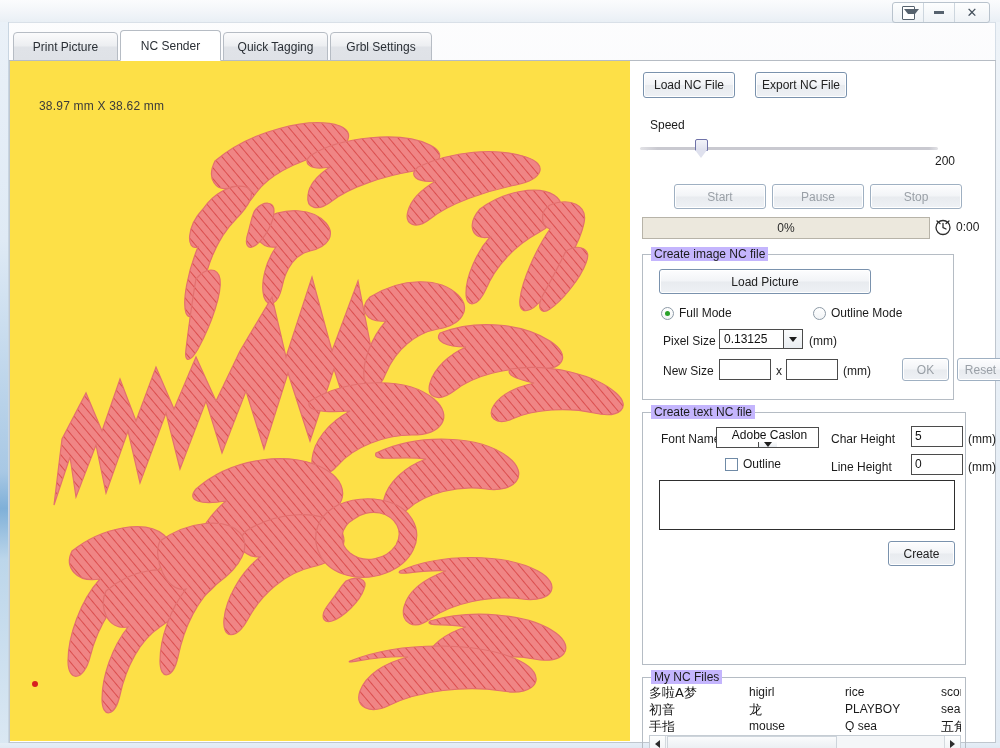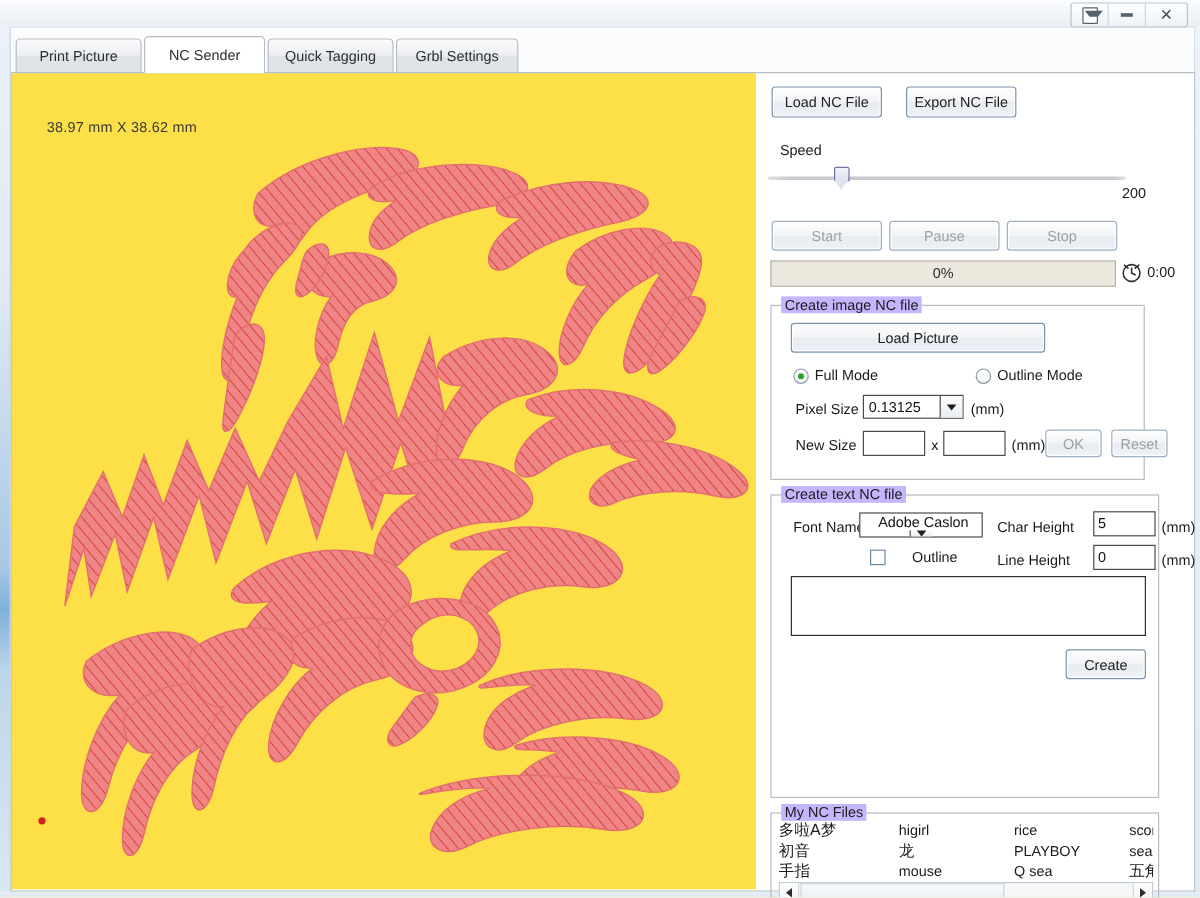--- a/index.html
+++ b/index.html
@@ -74,21 +74,21 @@
 
   
   .panel{position:absolute;left:620px;top:0;width:366px;height:680px;}
   .btn{
     box-sizing:border-box;
     background:linear-gradient(180deg,#fdfdfe 0%,#f2f4f7 48%,#e8ebef 52%,#eef1f5 100%);
     border:1px solid #7a92ad;border-radius:3px;
     color:#222;font-size:12px;display:flex;align-items:center;justify-content:center;
     box-shadow:inset 0 0 0 1px #ffffff;
   }
-  .btn.disabled{color:#9aa0a7;border-color:#9fb0c2;}
+  .btn.disabled{color:#9aa0a7;border-color:#9fb0c2;margin-left:31px;}
   .lbl{position:absolute;color:#1b1b1b;font-size:12px;}
 
   #btn-load-nc{position:absolute;left:13px;top:11px;width:92px;height:26px;}
   #btn-export-nc{position:absolute;left:125px;top:11px;width:92px;height:26px;}
   #lbl-speed{left:20px;top:57px;}
   .slider{position:absolute;left:10px;top:78px;width:298px;height:18px;}
   .slider-track{position:absolute;left:0;top:8px;width:298px;height:3px;
     background:linear-gradient(90deg,#e2e2e6,#c9c9d0 6%,#c9c9d0 97%,#e2e2e6);border-radius:2px;}
   .slider-thumb{position:absolute;left:55px;top:0;width:13px;height:20px;}
   .slider-thumb .tb{position:absolute;left:0;top:0;width:13px;height:12px;
@@ -145,21 +145,21 @@
   #tb-h{left:143px;top:104px;width:52px;height:21px;}
   #lbl-newsize-unit{left:200px;top:109px;}
   #btn-ok{position:absolute;left:228px;top:103px;width:47px;height:23px;}
   #btn-reset{position:absolute;left:283px;top:103px;width:47px;height:23px;}
 
   #lbl-font{left:18px;top:19px;}
   #cmb-font{left:73px;top:14px;width:103px;height:21px;flex-direction:column;}
   #lbl-charh{left:188px;top:19px;}
   #tb-charh{left:268px;top:13px;width:52px;height:21px;}
   #lbl-charh-unit{left:325px;top:19px;}
-  .checkrow{position:absolute;left:82px;top:44px;display:flex;align-items:center;gap:22px;font-size:12px;}
+  .checkrow{position:absolute;left:82px;top:44px;display:flex;align-items:center;gap:5px;font-size:12px;}
   .cbox{width:13px;height:13px;box-sizing:border-box;border:1px solid #6f8aa6;background:#fff;display:inline-block;}
   #lbl-lineh{left:188px;top:47px;}
   #tb-lineh{left:268px;top:41px;width:52px;height:21px;}
   #lbl-lineh-unit{left:325px;top:47px;}
   #ta-text{position:absolute;left:16px;top:67px;width:296px;height:50px;box-sizing:border-box;
     border:1px solid #2e2e2e;background:#fff;}
   #btn-create{position:absolute;left:245px;top:128px;width:67px;height:25px;}
 
   .files-grid{position:absolute;left:6px;top:6px;width:312px;height:48px;overflow:hidden;}
   .files-col{position:absolute;top:0;font-size:12px;line-height:17px;color:#1b1b1b;white-space:nowrap;}

